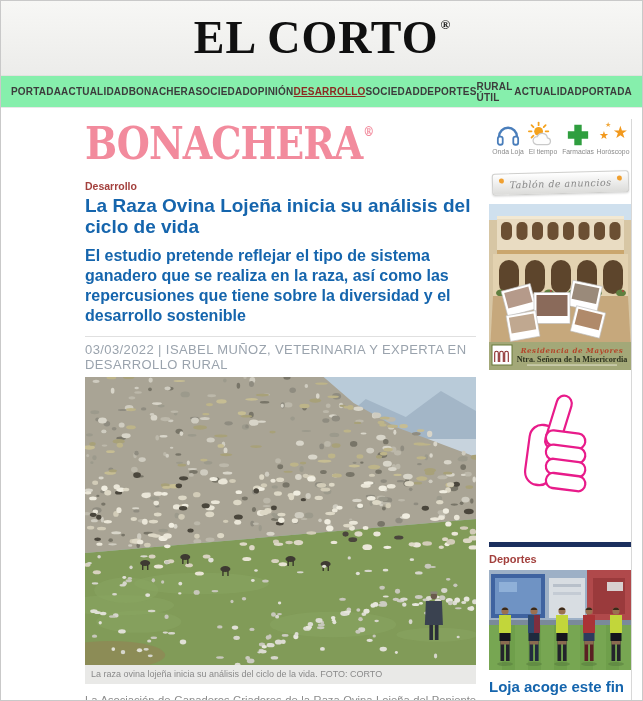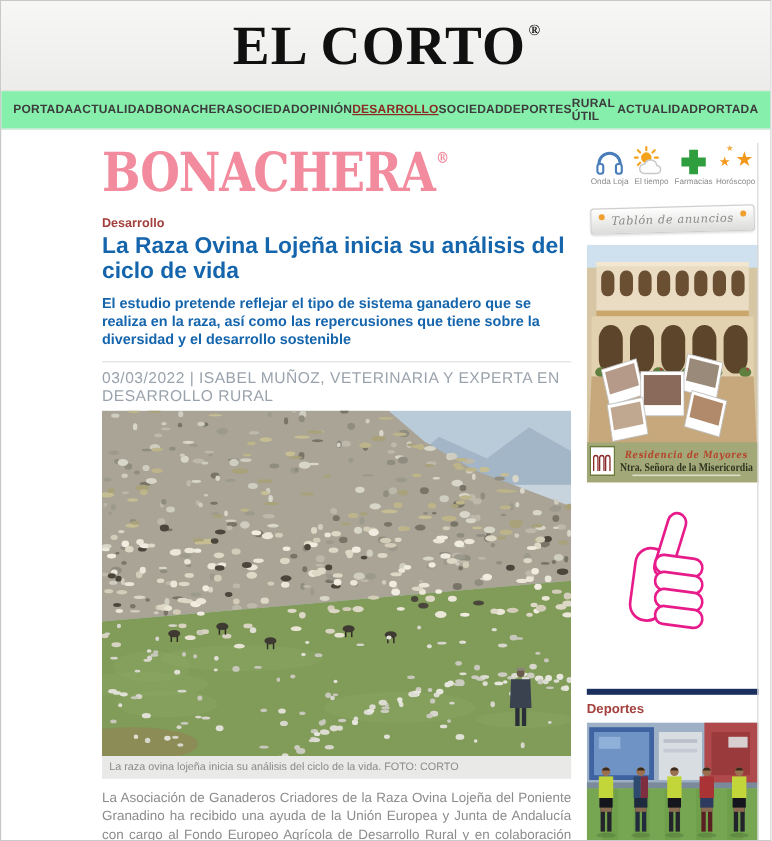--- a/index.html
+++ b/index.html
@@ -29,27 +29,27 @@
   .quicklink-label{font-size:6.8px;color:#8a8a8a;margin-top:1px;white-space:nowrap;}
   .board{position:relative;margin:6px 3px 10px;height:20px;background:linear-gradient(180deg,#ffffff,#dcdcda);
          border:1px solid #cfcfcd;border-radius:3px;box-shadow:0 1px 2px rgba(0,0,0,.15);
          display:flex;align-items:center;justify-content:center;transform:rotate(-1.5deg);cursor:pointer;}
   .board-label{font-family:"DejaVu Serif",serif;font-style:italic;font-size:9.5px;color:#8a8a8a;letter-spacing:.5px;}
   .board .dot{position:absolute;top:4px;width:5px;height:5px;border-radius:50%;background:#f0a030;}
   .board .dot.l{left:6px;} .board .dot.r{right:6px;}
   
   .category{font-size:10.5px;font-weight:bold;color:#a3403d;margin-bottom:4px;}
   .headline{font-size:19px;font-weight:bold;color:#1565ad;line-height:1.1;margin:0 0 8px;}
-  .subtitle{font-size:12px;font-weight:bold;color:#1565ad;line-height:1.25;margin:0 0 10px;}
+  .subtitle{font-size:16px;font-weight:bold;color:#1565ad;line-height:1.25;margin:0 0 10px;}
   .byline{border-top:1px solid #e0e0e0;padding-top:5px;font-size:13px;color:#9aa3ad;letter-spacing:.4px;margin-bottom:5px;text-transform:uppercase;}
   .photo{width:391px;height:288px;overflow:hidden;line-height:0;}
   .caption{background:#e9e9e7;font-size:9px;color:#8a8a8a;padding:4px 6px;line-height:1.2;}
   .body-text{margin-top:9px;font-size:11.2px;color:#8c8c8c;text-align:justify;line-height:1.42;}
   
-  .ad-card{width:143px;height:198px;margin-bottom:10px;cursor:pointer;line-height:0;}
+  .ad-card{width:143px;height:166px;margin-bottom:10px;cursor:pointer;line-height:0;}
   .thumb-wrap{height:150px;display:flex;align-items:center;justify-content:center;margin-bottom:12px;}
   .dep-bar{height:5px;background:#1b2f5e;margin-bottom:6px;}
   .dep-label{font-size:11px;font-weight:bold;color:#a3403d;margin-bottom:5px;}
   .match{width:143px;height:100px;margin-bottom:8px;cursor:pointer;line-height:0;}
   .dep-headline{font-size:15px;font-weight:bold;color:#1565ad;line-height:1.25;cursor:pointer;}
   svg{display:block;}
 </style>
 </head>
 <body>
 

